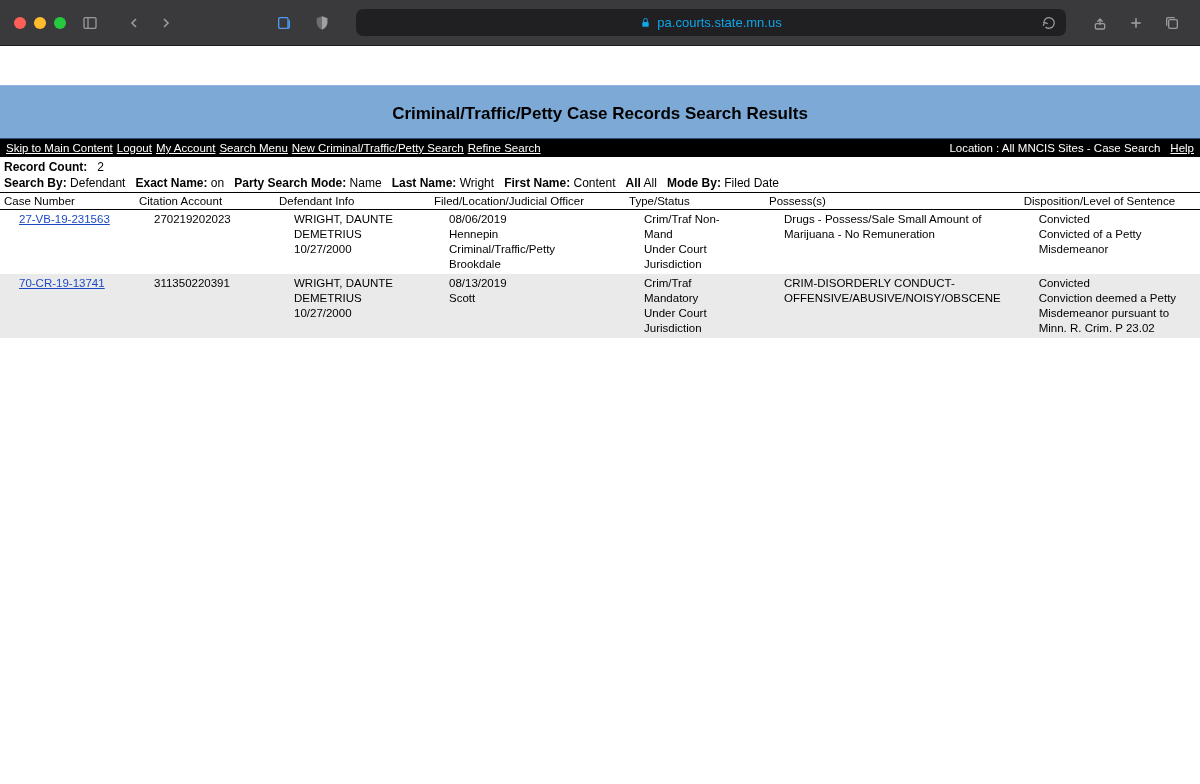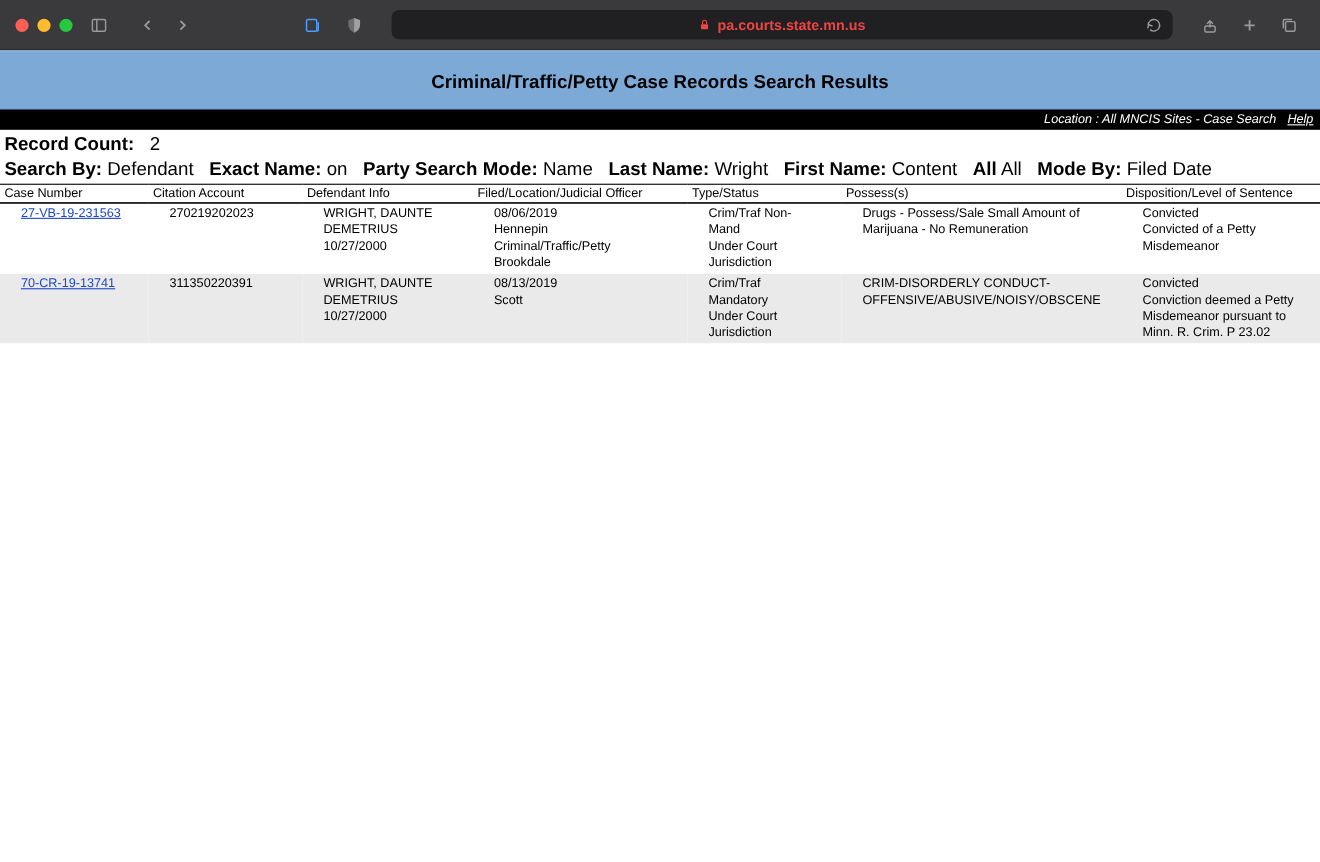--- a/index.html
+++ b/index.html
@@ -47,35 +47,35 @@
 .shield-icon { color: #a0a0a3; }
 .addr-bar {
   flex: 1;
   height: 27px;
   background: #202022;
   border-radius: 7px;
   display: flex;
   align-items: center;
   justify-content: center;
   gap: 6px;
-  color: #ef4444;
+  color: #0ea5e9;
   font-size: 13px;
   margin: 0 10px;
   position: relative;
-  font-weight: bold;
 }
 .addr-bar .lock { width: 11px; height: 11px; }
 .addr-bar .reload {
   position: absolute;
   right: 10px;
   color: #9a9a9d;
 }
 .page {
   background: #fff;
   width: 100%;
+  margin-top: 39px;
 }
 .page-header {
   background: #7ca9d6;
   text-align: center;
   padding: 18px 0 14px 0;
   border-top: 1px solid #8fb6de;
   border-bottom: 1px solid #2f5177;
 }
 .page-header h1 {
   font-size: 17px;
@@ -90,24 +90,23 @@
   display: flex;
   align-items: center;
 }
 .menubar .left-links { display: flex; gap: 4px; flex-wrap: wrap; }
 .menubar a { color: #fff; text-decoration: underline; white-space: nowrap; }
 .menubar .right {
   margin-left: auto;
   display: flex;
   gap: 10px;
   align-items: center;
-  font-style: italic;
 }
 .info-lines {
-  font-size: 17px;
+  font-size: 12px;
   padding: 2px 4px 0 4px;
   line-height: 1.35;
 }
 .info-lines .lbl { font-weight: 700; }
 .results-table {
   width: 100%;
   border-collapse: collapse;
   font-size: 11.5px;
   margin-top: 1px;
 }
@@ -207,20 +206,28 @@
     </div>
   </div>
 </div>
 
 <div class="page">
   <div class="page-header">
     <h1>Criminal/Traffic/Petty Case Records Search Results</h1>
   </div>
 
   <div class="menubar">
+    <div class="left-links">
+      <a href="#">Skip to Main Content</a>
+      <a href="#">Logout</a>
+      <a href="#">My Account</a>
+      <a href="#">Search Menu</a>
+      <a href="#">New Criminal/Traffic/Petty Search</a>
+      <a href="#">Refine Search</a>
+    </div>
     <div class="right">
       <span>Location : All MNCIS Sites - Case Search</span>
       <a href="#">Help</a>
     </div>
   </div>
 
   <div class="info-lines">
     <div>
       <span class="lbl">Record Count:</span>
       &nbsp;&nbsp;<span>2</span>

